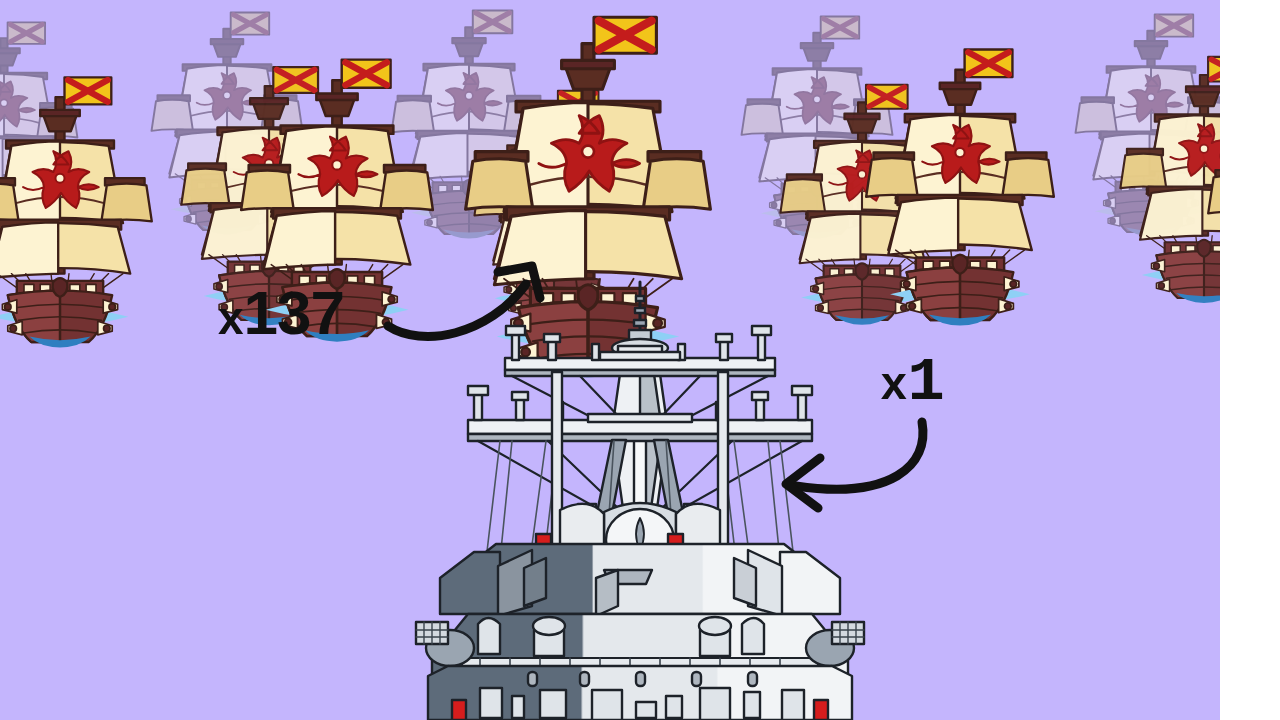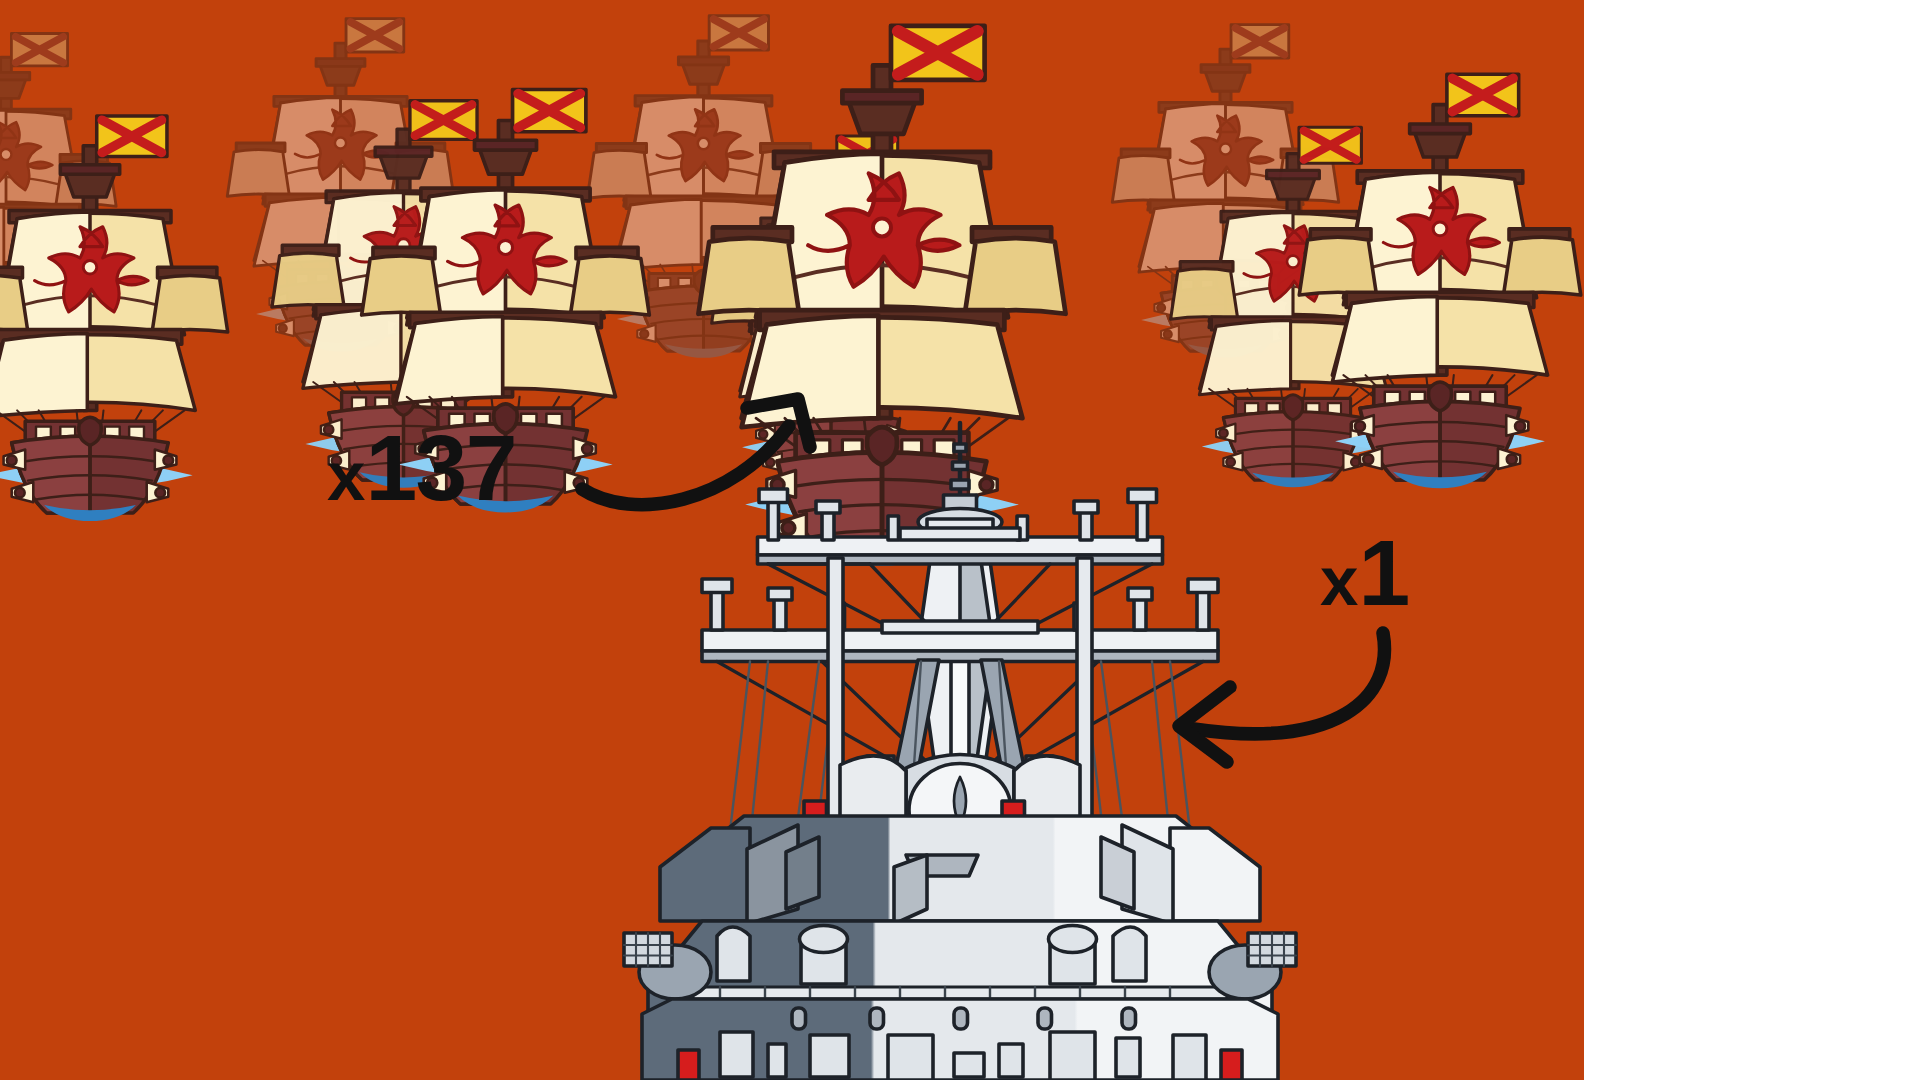--- a/index.html
+++ b/index.html
@@ -1,21 +1,21 @@
 <!DOCTYPE html>
 <html><head>
 <meta charset="utf-8">
 <title>Fleet Comparison Infographic</title>
 <style>
   html,body{margin:0;padding:0;background:#ffffff;}
   body{
     font-family:"Liberation Sans", sans-serif;
     width:1280px;height:720px;overflow:hidden;position:relative;
   }
-  #stage{position:relative;width:1056px;height:720px;background:#c2410c;overflow:hidden;text-align:right;}
+  #stage{position:relative;width:1220px;height:720px;background:#c4b5fd;overflow:hidden;text-align:right;}
 
   
   .layer{position:absolute;left:0;top:0;width:1280px;height:720px;}
   #fleet-layer{z-index:1;}
   #destroyer-layer{z-index:3;}
   #annotation-layer{z-index:5;}
 
   
   .caravel{position:absolute;transform-origin:50% 100%;}
   .caravel svg{display:block;overflow:visible;}
@@ -29,21 +29,21 @@
     font-family:"Liberation Sans", sans-serif;
     font-weight:bold;
     color:#111111;
     letter-spacing:-1px;
     line-height:1;
     white-space:nowrap;
     user-select:none;
   }
   #label-fleet{left:218px;top:282px;font-size:62px;}
   #label-fleet .mult{font-size:46px;font-weight:bold;letter-spacing:0;}
-  #label-destroyer{left:880px;top:352px;font-size:62px;}
+  #label-destroyer{left:880px;top:352px;font-size:62px;font-family:Liberation Mono, monospace;}
   #label-destroyer .mult{font-size:46px;font-weight:bold;letter-spacing:0;}
 
   .arrow-svg{position:absolute;overflow:visible;}
   #arrow-fleet{left:380px;top:250px;}
   #arrow-destroyer{left:770px;top:400px;}
 </style>
 </head>
 <body>
 
 <div id="stage">

